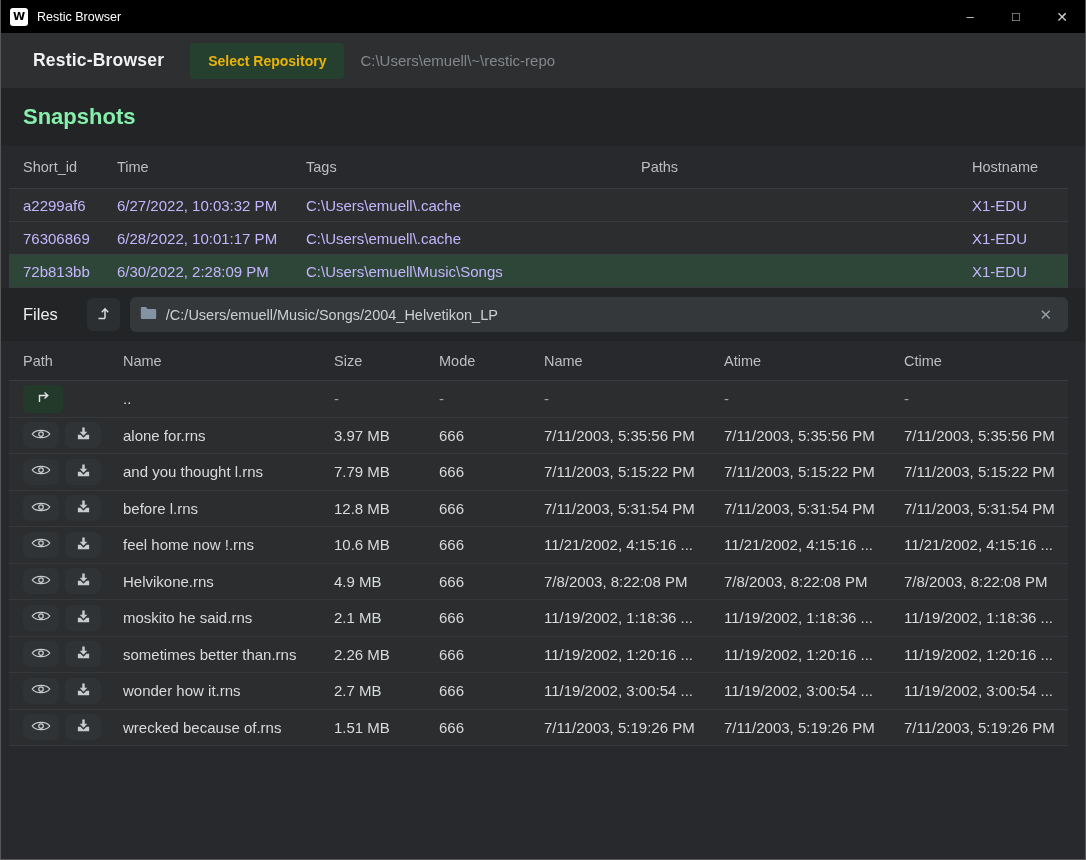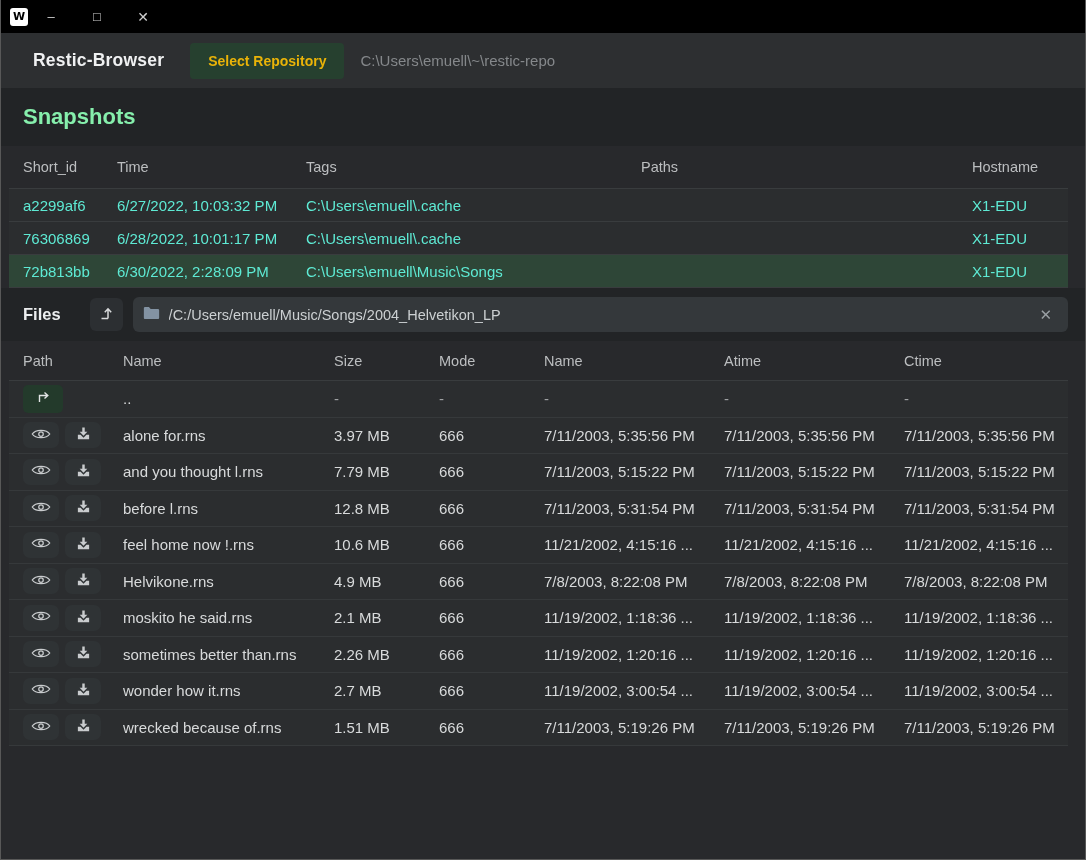--- a/index.html
+++ b/index.html
@@ -31,31 +31,31 @@
   
   .band { background:#222426; display:flex; align-items:center; padding-left:22px; }
   .band-snapshots { height:58px; }
   .section-heading { color:#86efac; font-size:22px; font-weight:bold; }
   
   .tbl { margin:0 17px 0 8px; }
   .thead { color:#bcbec0; font-size:14.5px; background:#28292c; border-bottom:1px solid #393c3e; }
   .snap-grid { display:grid; grid-template-columns:94px 189px 335px 331px 1fr; align-items:center; padding-left:14px; }
   .snap-head { height:43px; }
   .snap-row { height:33px; background:#2b2d2f; border-bottom:1px solid #393c3e;
-    color:#5eead4; font-size:15px; cursor:default; }
+    color:#c4b5fd; font-size:15px; cursor:default; }
   .snap-row.selected { background:#2e4637; }
   .files-grid { display:grid; grid-template-columns:100px 211px 105px 105px 180px 180px 1fr; align-items:center; padding-left:14px; }
   .files-head { height:40px; }
   .files-row { height:36.5px; background:#2b2d2f; border-bottom:1px solid #36393b;
     color:#d8dadb; font-size:15px; }
   .cell { white-space:nowrap; overflow:hidden; padding-right:8px; }
   .dash { color:#9fa1a3; }
   
   .band-files { height:53px; }
-  .files-label { color:#eceeef; font-size:16.5px; font-weight:bold; }
+  .files-label { color:#eceeef; font-size:16.5px; font-weight:normal; }
   .icon-btn {
     width:33px; height:33px; margin-left:29px; background:#2c2f32; border:none; border-radius:6px;
     display:flex; align-items:center; justify-content:center; cursor:pointer;
   }
   .pathbar {
     flex:1; margin-left:10px; margin-right:17px; height:35px; background:#34383b;
     border-radius:6px; display:flex; align-items:center; padding:9px 10px;
   }
   .pathbar input {
     flex:1; background:transparent; border:none; outline:none; color:#ccd0d2;
@@ -74,20 +74,21 @@
   }
   .btn-cell { display:flex; align-items:center; }
 </style>
 </head>
 <body>
 
 <div class="window">
 
   <div class="titlebar">
     <div class="win-logo">W</div>
+    <div class="win-title">Restic Browser</div>
     <div class="win-btn">–</div>
     <div class="win-btn">□</div>
     <div class="win-btn close">✕</div>
   </div>
 
   <div class="appheader">
     <div class="app-title">Restic-Browser</div>
     <button class="btn-green">Select Repository</button>
     <div class="repo-path">C:\Users\emuell\~\restic-repo</div>
   </div>

